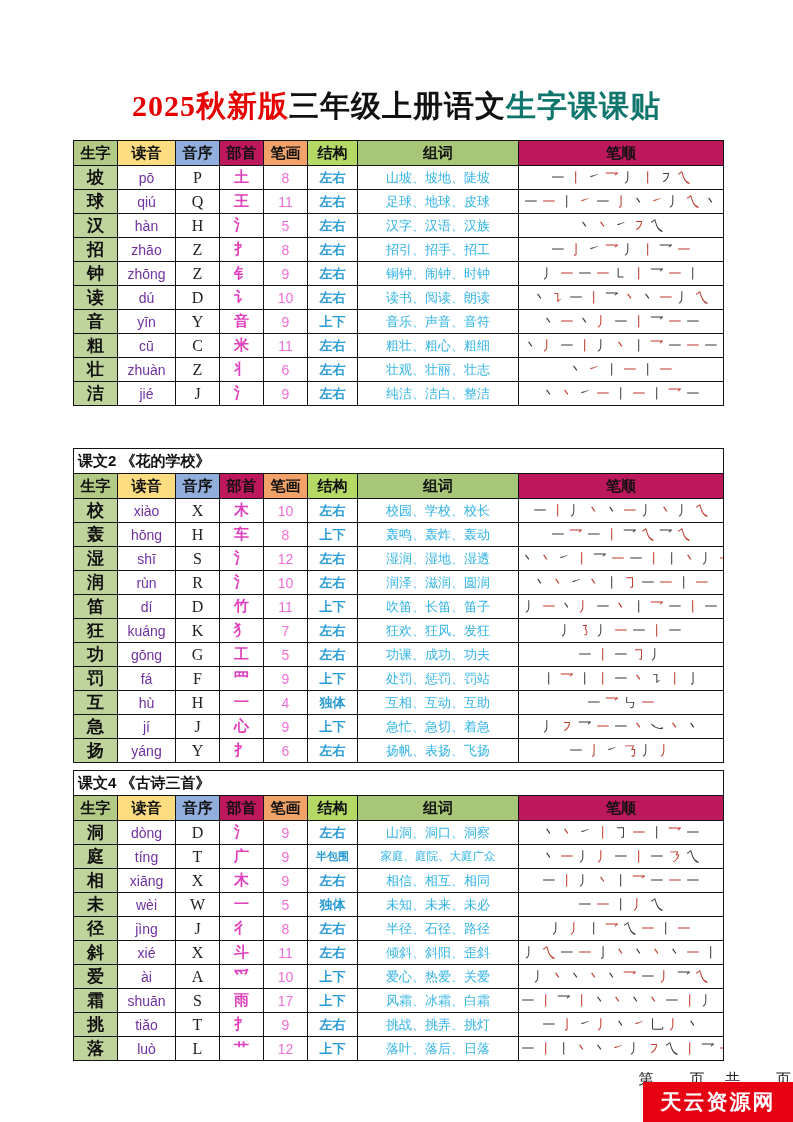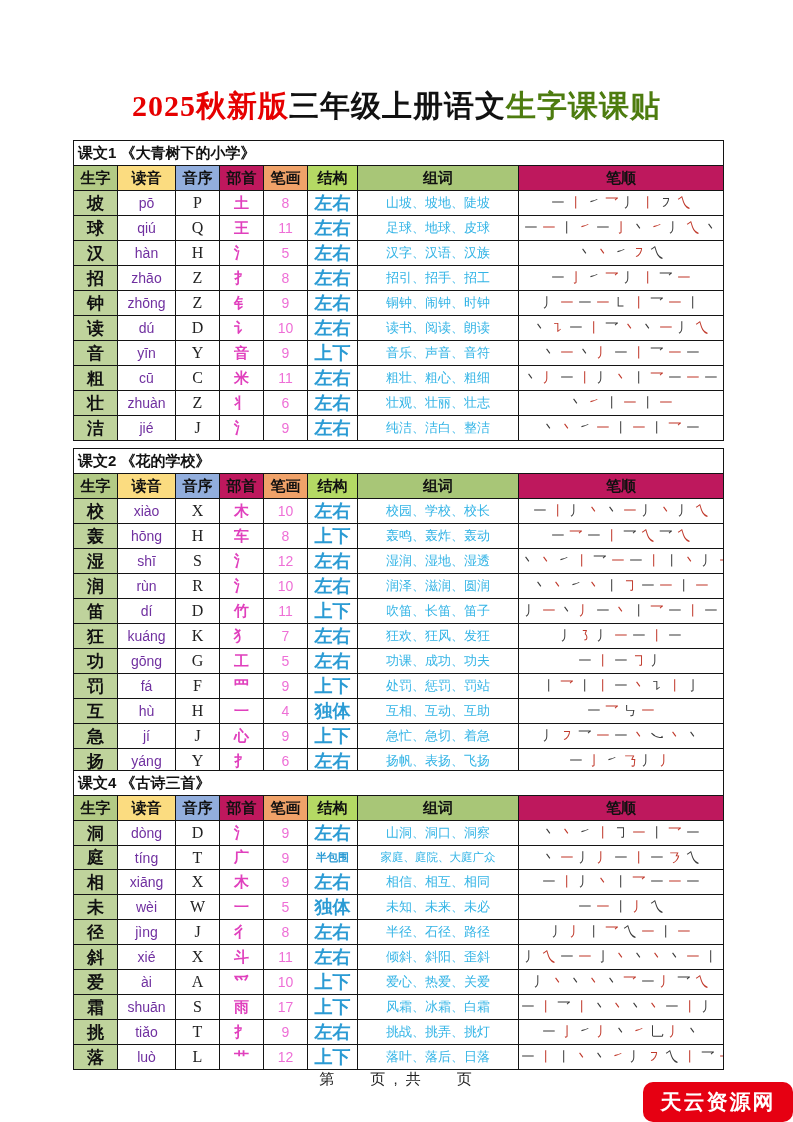--- a/index.html
+++ b/index.html
@@ -1,21 +1,21 @@
 <!DOCTYPE html>
 <html><head>
 <meta charset="utf-8">
 <style>
   html,body { margin:0; padding:0; }
   body { width:793px; height:1122px; background:#ffffff; font-family:"Liberation Sans", sans-serif; position:relative; overflow:hidden; }
 
   .page-title { position:absolute; top:86px; left:0; width:793px; text-align:center; font-size:30px; font-weight:bold; letter-spacing:1px; margin:0; font-family:"Liberation Serif", serif; }
   .t-red  { color:#e60000; }
   .t-black{ color:#111111; }
-  .t-blue { color:#4d7c0f; }
+  .t-blue { color:#0f766e; }
 
   table.lesson { position:absolute; left:73px; width:650px; border-collapse:collapse; table-layout:fixed; }
   #table-0 { top:140px; }
   #table-1 { top:448px; }
   #table-2 { top:770px; }
 
   table.lesson td, table.lesson th { border:1.6px solid #141414; padding:0; overflow:hidden; white-space:nowrap; text-align:center; vertical-align:middle; }
   tr.caption-row td { height:24px; text-align:left; font-weight:bold; font-size:15px; color:#111; padding-left:4px; background:#ffffff; }
   tr.header-row th { height:24px; font-size:15px; font-weight:bold; color:#111; }
 
@@ -27,53 +27,50 @@
   th.h-struct { background:#b4d964; }
   th.h-words  { background:#a8c677;margin-top:20px; }
   th.h-order  { background:#be185d; }
 
   tbody tr { height:23px; }
   td.char      { background:#bfd39c; font-weight:bold; font-size:17px; color:#111; }
   td.pinyin    { color:#7030a0; font-size:14px; }
   td.initial   { color:#222; font-size:16px; font-family:"Liberation Serif", serif; }
   td.radical   { color:#e040bd; font-weight:bold; font-size:15px; }
   td.strokes   { color:#ee6fd6; font-size:14px; }
-  td.structure { color:#2b9bd4; font-weight:bold; font-size:18px; }
+  td.structure { color:#2b9bd4; font-weight:bold; font-size:13px; }
   td.structure.small { font-size:11px; }
   td.words     { color:#33b4e6; font-size:13px; }
   td.words.small { font-size:11.5px; }
   td.order     { text-align:left; padding-left:5px; font-size:13px;margin-left:25px; }
   td.order span { display:inline-block; margin:0 2.5px; }
   td.order span.dark { color:#3a3a3a; }
   td.order span.red  { color:#c0392b; }
 
-  .page-footer { position:absolute; top:1070px; left:0; width:793px; text-align:center; font-size:15px; color:#222; letter-spacing:2px; }
-
-  .watermark { position:absolute; right:0; bottom:0; width:150px; height:40px; background:#e60012; color:#ffffff; font-weight:bold; font-size:21px; display:flex; align-items:center; justify-content:center; letter-spacing:2px;border-radius:10px; }
+  .page-footer { position:absolute; top:1070px; left:0; width:793px; text-align:right; font-size:15px; color:#222; letter-spacing:2px; }
+
+  .watermark { position:absolute; right:0; bottom:0; width:150px; height:40px; background:#e60012; color:#ffffff; font-weight:bold; font-size:21px; display:flex; align-items:center; justify-content:center; letter-spacing:2px; }
 </style>
 </head>
 <body>
 
 <h1 class="page-title"><span class="t-red">2025秋新版</span><span class="t-black">三年级上册语文</span><span class="t-blue">生字课课贴</span></h1>
 
 <table class="lesson" id="table-0">
   <colgroup>
       <col style="width:44px">
       <col style="width:58px">
       <col style="width:44px">
       <col style="width:44px">
       <col style="width:44px">
       <col style="width:50px">
       <col style="width:161px">
       <col style="width:205px">
     </colgroup>
   <thead>
-    <tr class="caption-row">
-        <td colspan="8">课文1 《大青树下的小学》</td>
-      </tr>
     <tr class="header-row">
       <th class="h-char">生字</th>
       <th class="h-pinyin">读音</th>
       <th class="h-initial">音序</th>
       <th class="h-radical">部首</th>
       <th class="h-strokes">笔画</th>
       <th class="h-struct">结构</th>
       <th class="h-words">组词</th>
       <th class="h-order">笔顺</th>
     </tr>

